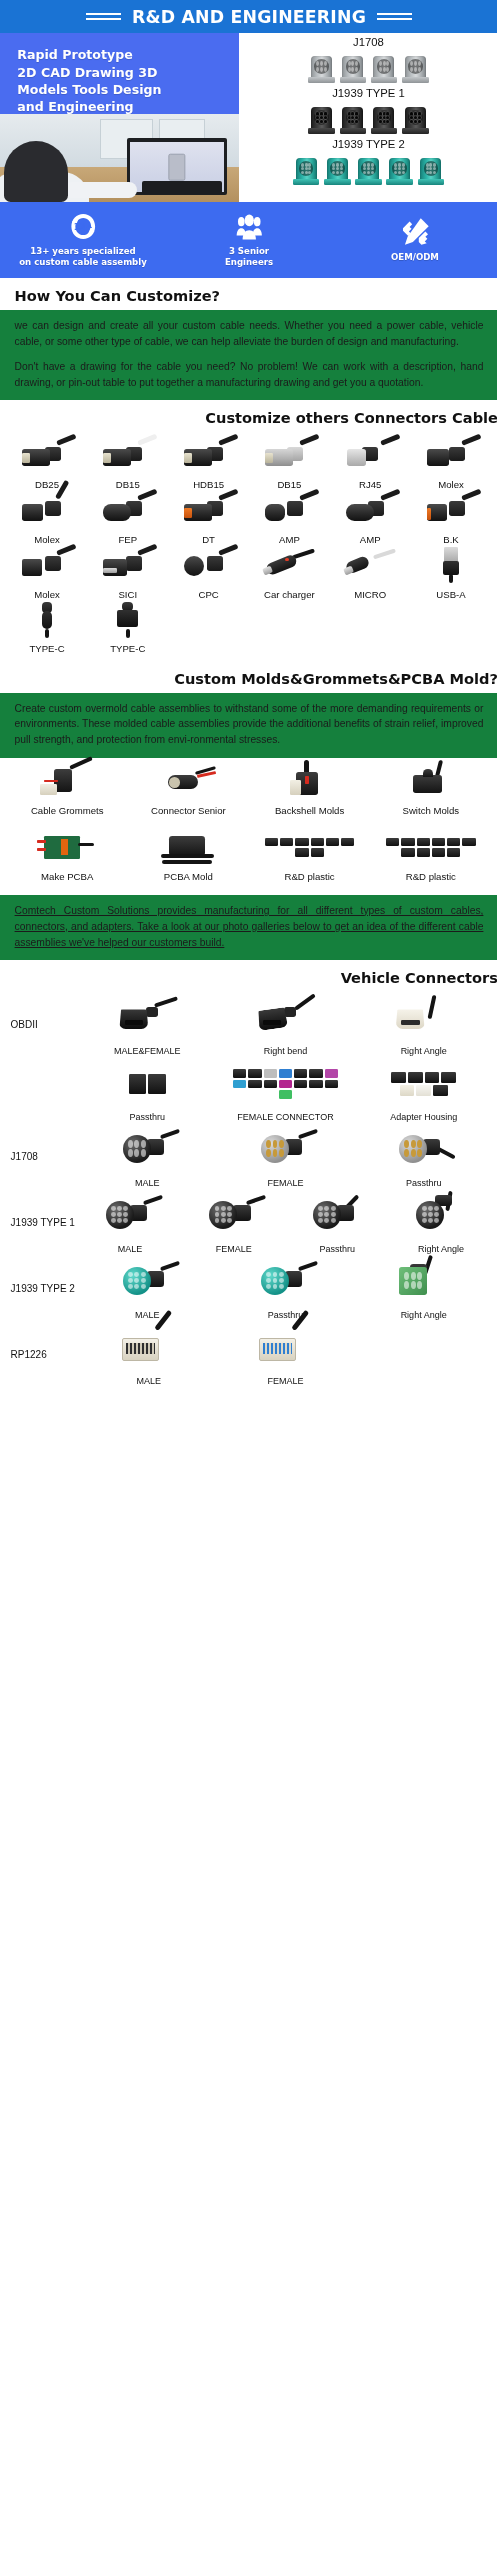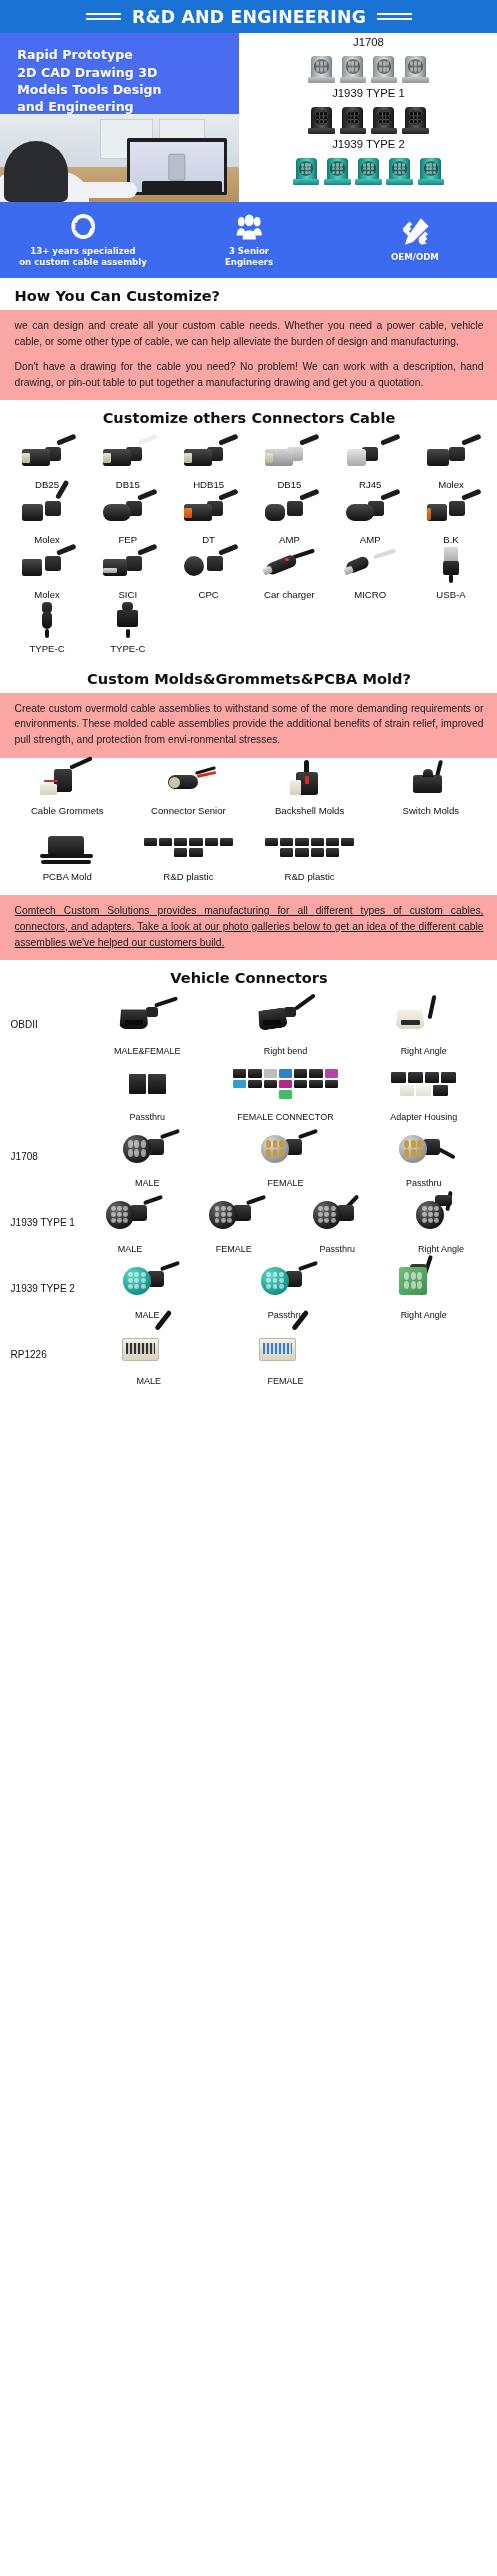--- a/index.html
+++ b/index.html
@@ -122,23 +122,23 @@
     font-size: 8.6px; font-weight: bold; line-height: 1.25;
     font-family: "DejaVu Sans", sans-serif; text-shadow: 0 0.7px 0.7px rgba(0,0,0,.18);
   }
 
   
   .h2 {
     font-size: 14.6px; font-weight: bold; color: #111;
     font-family: "DejaVu Sans", sans-serif;
     padding: 9.3px 14.6px 5.3px 14.6px;
   }
-  .h2.center { text-align: center; padding-left: 0; padding-right: 0; }
+  .h2.center { text-align: right; padding-left: 0; padding-right: 0; }
   .body-copy {
-    background: #fca5a5;
+    background: #15803d;
     padding: 8px 14.6px 9.3px 14.6px;
     font-size: 10.3px;
     line-height: 1.55;
     text-align: justify;
     color: #1b1b1b;
   }
   .body-copy p + p { margin-top: 9.3px; }
 
   
   .grid { display: grid; padding: 4px 6.6px 6.6px 6.6px; }
@@ -813,20 +813,33 @@
           <span class="cord2" style="left:36px;top:0px;width:4px;height:17.3px;transform:rotate(14deg);"></span>
           <span class="blk" style="left:12px;top:14.6px;width:29px;height:18.6px;"></span>
           <span class="blk" style="left:22.6px;top:9.3px;width:9.3px;height:8px;border-radius:4.6px 4.6px 0 0;"></span>
         </span>
       </div>
       <div class="cap">Switch Molds</div>
     </div>
   </div>
 
   <div class="grid grid4">
+    <div class="cell">
+      <div class="art">
+        <span class="mold">
+          <span class="pcb">
+              <span class="chip"></span>
+            </span>
+          <span class="red" style="left:0px;top:14.6px;width:9.3px;height:2.7px;"></span>
+          <span class="red" style="left:0px;top:22.6px;width:9.3px;height:2.7px;"></span>
+          <span class="cord2" style="left:41px;top:17.3px;width:16px;height:3.3px;"></span>
+        </span>
+      </div>
+      <div class="cap">Make PCBA</div>
+    </div>
     <div class="cell">
       <div class="art">
         <span class="mold">
           <span class="blk" style="left:10.6px;top:10.6px;width:36px;height:20px;border-radius:3.3px;"></span>
           <span class="cord2" style="left:2.7px;top:29px;width:53px;height:3.3px;"></span>
           <span class="cord2" style="left:4px;top:35px;width:50px;height:3.3px;"></span>
         </span>
       </div>
       <div class="cap">PCBA Mold</div>
     </div>

